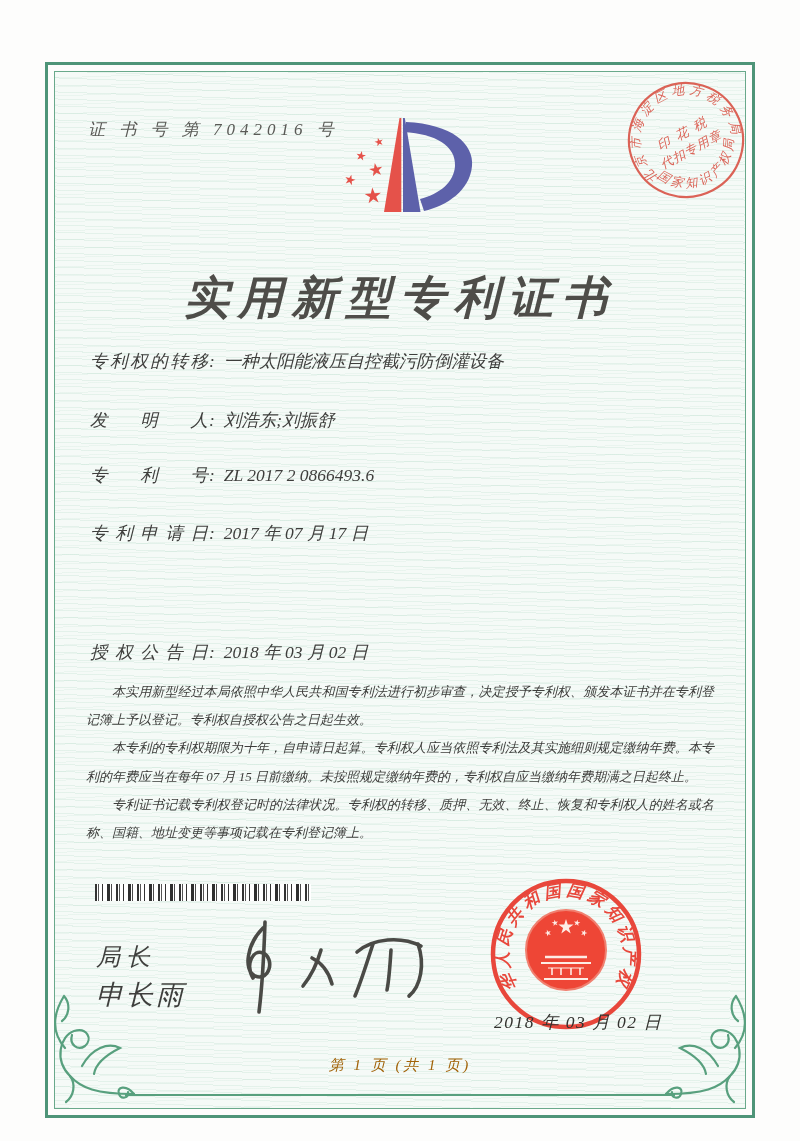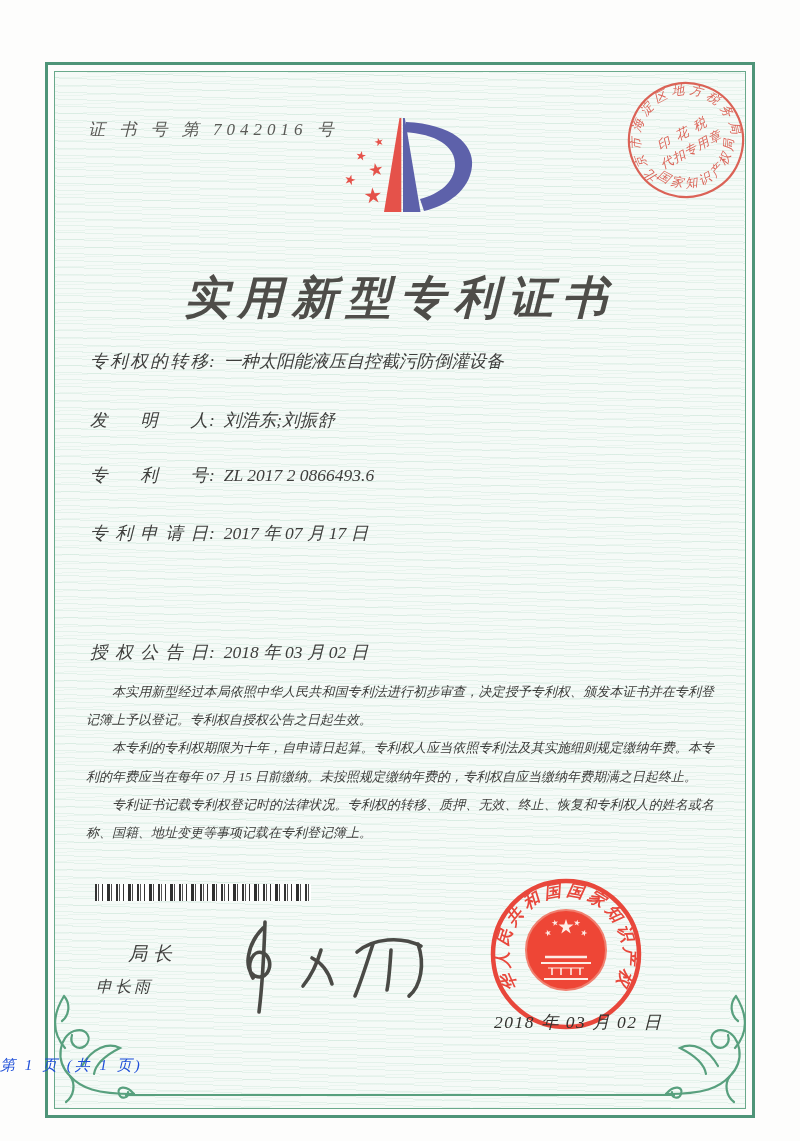--- a/index.html
+++ b/index.html
@@ -27,27 +27,27 @@
   .flabel{display:inline-block;width:118px;text-align:justify;text-align-last:justify;}
   .fcolon{margin-left:1px;}
   .fval{margin-left:9px;margin-top:18px;}
   .bodytext{position:absolute;left:86px;top:678px;width:628px;
     font-size:13px;line-height:28.2px;color:#3c3c3a;text-align:justify;}
   .bodytext p{margin:0;text-indent:2em;}
   .barcode{position:absolute;left:95px;top:884px;width:216px;height:17px;
     background:repeating-linear-gradient(90deg,
       #333 0 2px,#fff 2px 3px,#555 3px 4px,#fff 4px 7px,#333 7px 8px,
       #fff 8px 12px,#2f2f2f 12px 15px,#fff 15px 16px,#4a4a4a 16px 17px,#fff 17px 21px);}
-  .director-title{position:absolute;left:96px;top:941px;font-size:19px;letter-spacing:6px;color:#3f3f3d;margin-left:32px;}
-  .director-name{position:absolute;left:96px;top:977px;font-size:16px;letter-spacing:3px;color:#3f3f3d;}
+  .director-title{position:absolute;left:96px;top:941px;font-size:24px;letter-spacing:6px;color:#3f3f3d;}
+  .director-name{position:absolute;left:96px;top:977px;font-size:27px;letter-spacing:3px;color:#3f3f3d;}
   .sig-svg{position:absolute;left:215px;top:918px;}
   .seal-svg{position:absolute;left:482px;top:877px;}
   .seal-date{position:absolute;left:494px;top:1010px;font-size:17.5px;letter-spacing:1.5px;color:#33332f;z-index:5;}
-  .footer{position:absolute;left:0;top:1056px;width:100%;text-align:left;
-    font-size:15px;letter-spacing:3px;color:#1d4ed8;}
+  .footer{position:absolute;left:0;top:1056px;width:100%;text-align:center;
+    font-size:15px;letter-spacing:3px;color:#a16207;}
   .tax-stamp{position:absolute;left:622px;top:76px;transform:rotate(-28deg);opacity:.92;}
   .logo-svg{position:absolute;left:332px;top:114px;}
   .flourish-left{position:absolute;left:36px;top:984px;}
   .flourish-right{position:absolute;left:664px;top:984px;transform:scaleX(-1);}
   .bottom-rule{position:absolute;left:125px;top:1094px;width:550px;height:2px;background:#58a07e;}
 </style>
 </head>
 <body>
 
 <div class="page">

